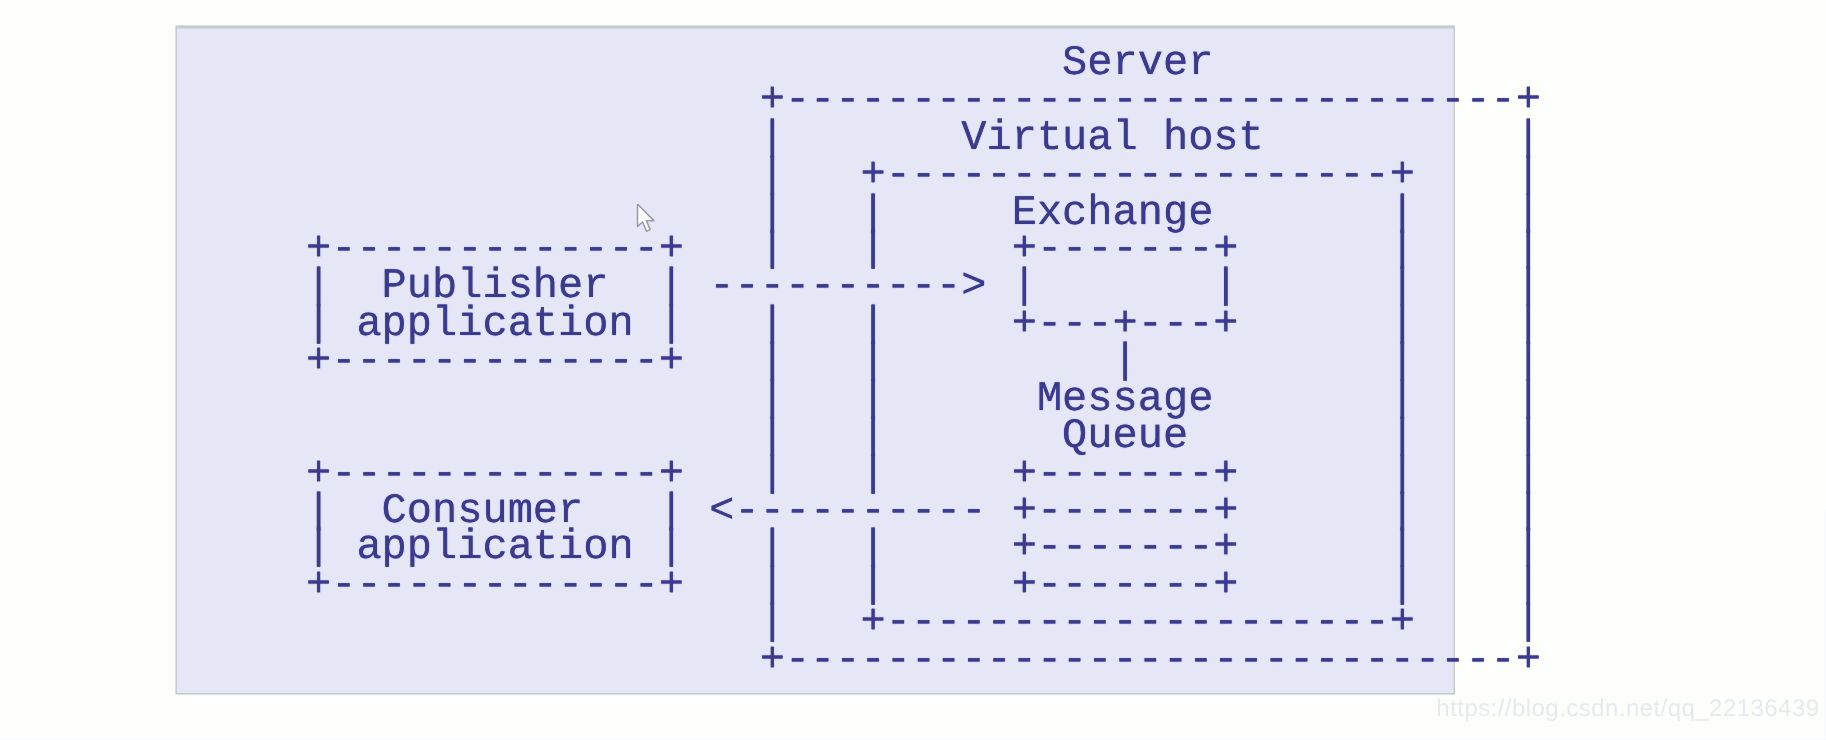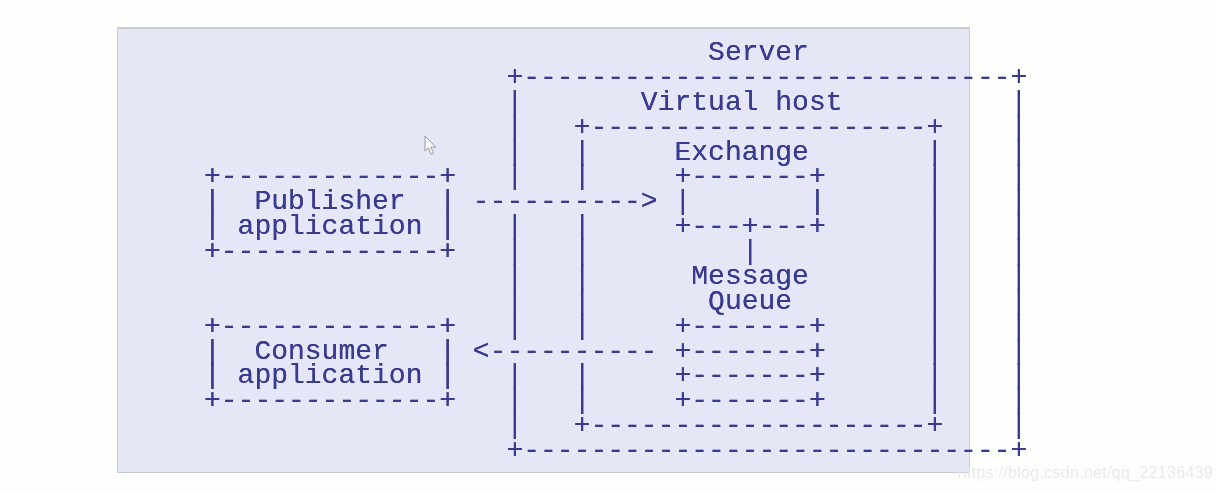--- a/index.html
+++ b/index.html
@@ -16,21 +16,21 @@
     width: 1217px;
     height: 493px;
     background: var(--page-bg);
     overflow: hidden;
     position: relative;
     font-family: "Liberation Sans", sans-serif;
   }
   .panel {
     position: absolute;
     left: 117px;
-    top: 27px;
+    top: 17px;
     width: 853px;
     height: 446px;
     background: var(--panel-bg);
     border: 1px solid var(--panel-border);
     border-top-width: 2px;
   }
   .ascii {
     position: absolute;
     left: 86px;
     top: 12px;

